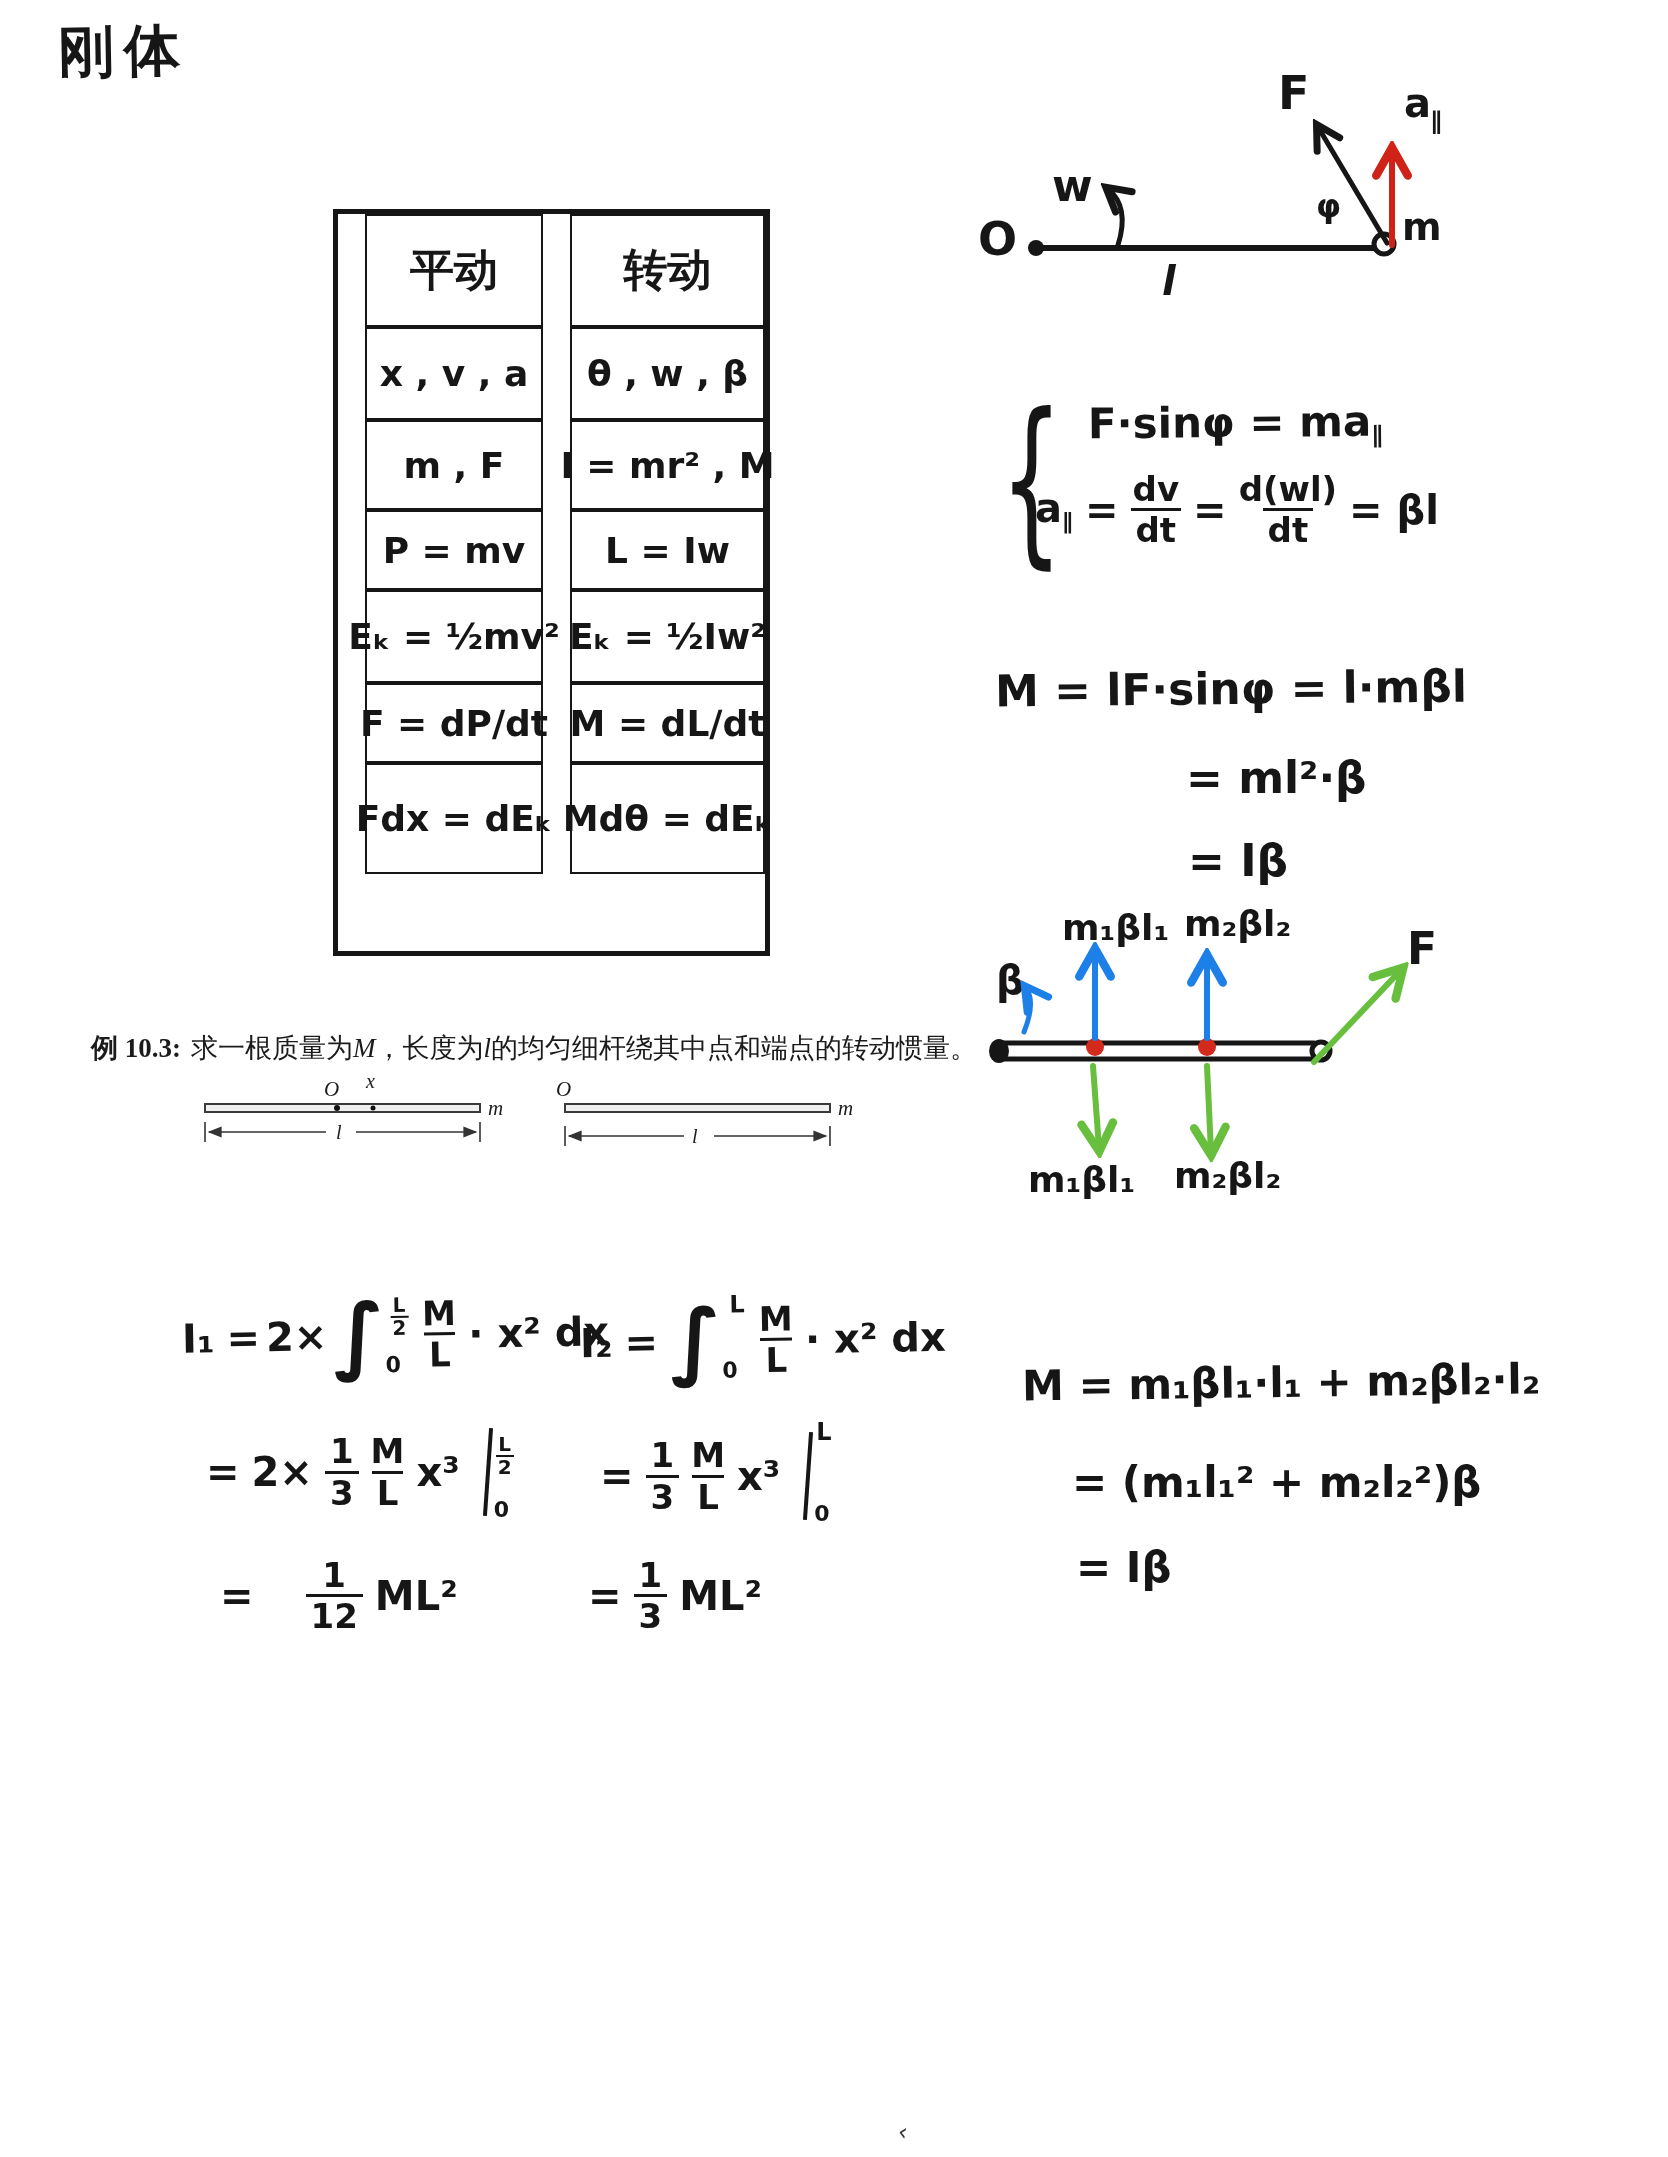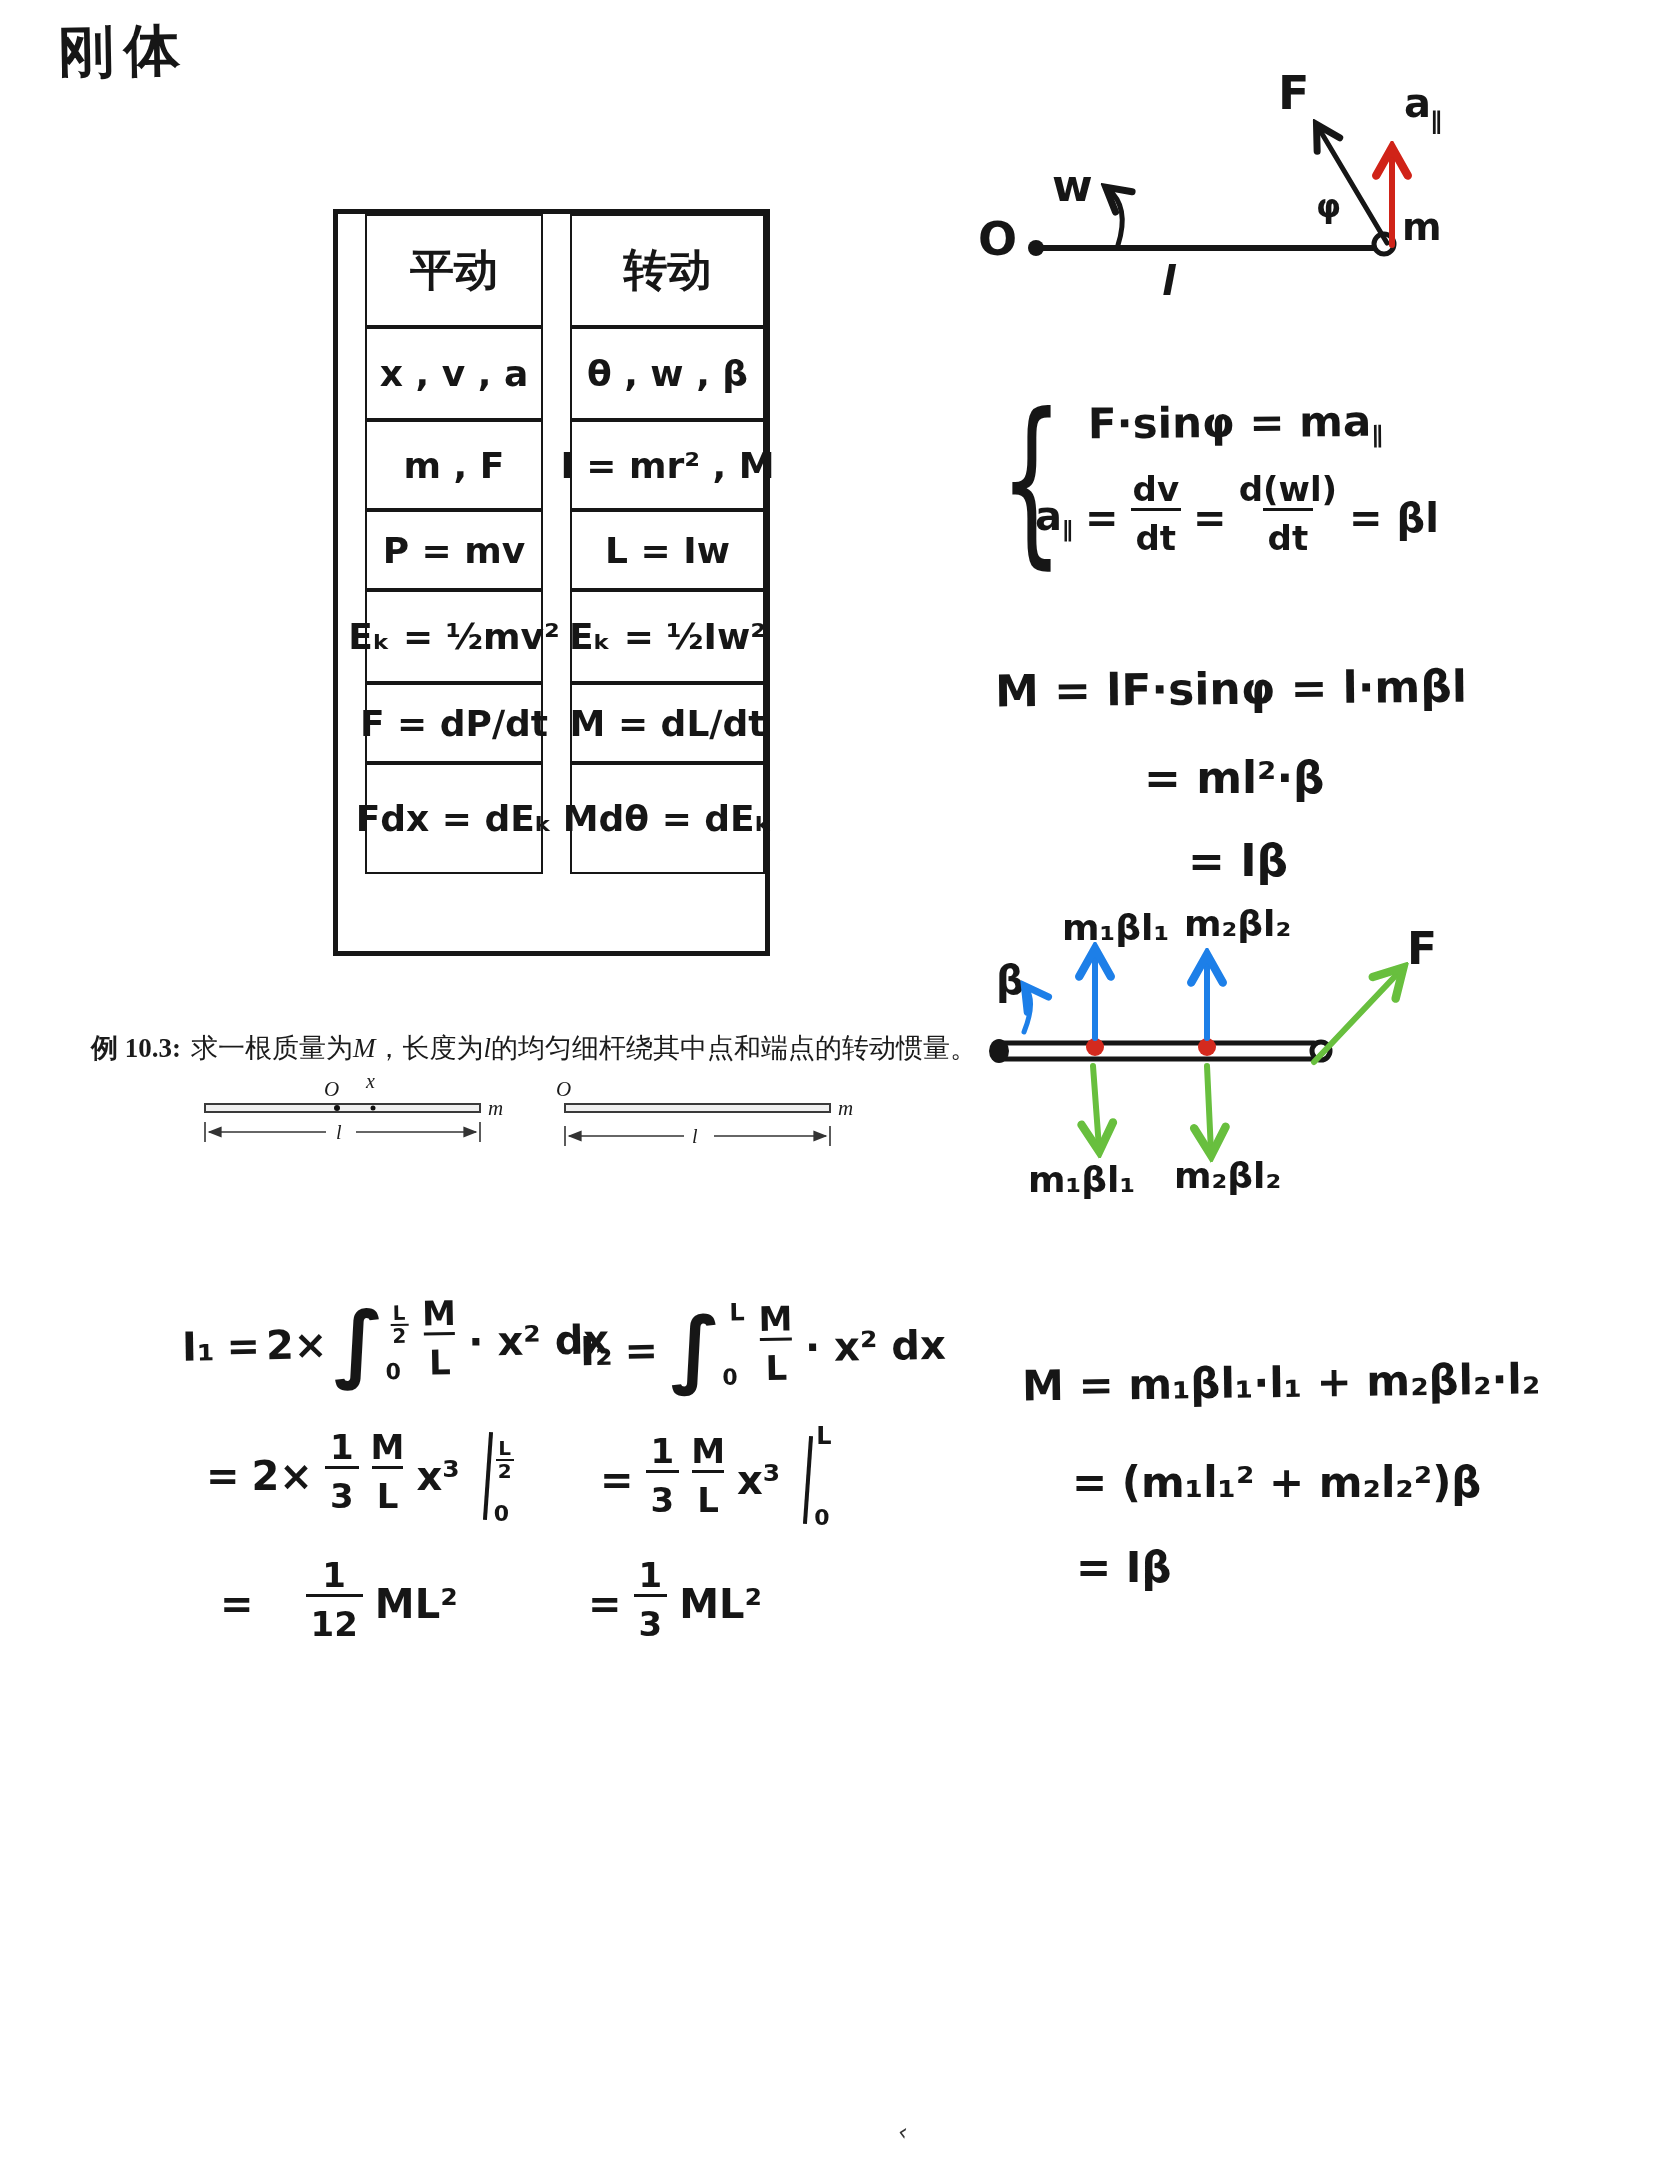--- a/index.html
+++ b/index.html
@@ -25,21 +25,21 @@
     border:2.5px solid #161616;display:flex;align-items:center;justify-content:center;
     font-size:36px;font-weight:bold;white-space:nowrap;margin-left:27px;
   }
   .cmp-table .head{font-size:44px;}
 
   
   .mrow{display:flex;align-items:center;gap:12px;font-size:40px;font-weight:bold;white-space:nowrap;}
   .big{font-size:44px;}
   .sub{font-size:0.55em;vertical-align:-0.3em;}
   .frac{display:inline-flex;flex-direction:column;align-items:center;line-height:1.12;font-size:34px;}
-  .frac .den{border-top:3px solid #161616;padding:8px 5px;}
+  .frac .den{border-top:3px solid #161616;padding:0 5px;}
   .mfrac{display:inline-flex;flex-direction:column;align-items:center;line-height:1.05;font-size:20px;font-weight:bold;}
   .mfrac .mden{border-top:2px solid #161616;padding:0 2px;}
 
   .int-wrap{position:relative;display:inline-block;margin-right:26px;}
   .int-glyph{font-size:84px;line-height:0.95;font-weight:bold;}
   .int-sup{position:absolute;top:-20px;right:-24px;}
   .int-sub{position:absolute;bottom:-2px;right:-16px;font-size:22px;}
 
   .eval{position:relative;display:inline-block;width:44px;height:88px;}
   .eval::before{content:"";position:absolute;left:14px;top:0;bottom:0;width:4px;background:#161616;transform:rotate(4deg);}
@@ -119,21 +119,21 @@
   </span>
   <span>=</span>
   <span class="frac">
     <span class="num">d(wl)</span>
     <span class="den">dt</span>
   </span>
   <span>= βl</span>
 </div>
 
 <div class="abs hw big nowrap" style="left:995px;top:663px;transform:rotate(-0.6deg)">M = lF·sinφ = l·mβl</div>
-<div class="abs hw big nowrap" style="left:1144px;top:752px">=  ml²·β</div>
+<div class="abs hw big nowrap" style="left:1186px;top:752px">=  ml²·β</div>
 <div class="abs hw big nowrap" style="left:1188px;top:835px">=  Iβ</div>
 
 <svg class="abs" style="left:980px;top:880px" width="520" height="350" viewBox="0 0 520 350">
   <defs>
     <marker id="mk-blue" viewBox="0 0 12 12" refX="9" refY="6" markerWidth="7" markerHeight="7" orient="auto-start-reverse">
       <path d="M2,1.5 L10,6 L2,10.5" fill="none" stroke="#1d7fe8" stroke-width="2.4" stroke-linecap="round"></path>
     </marker>
     <marker id="mk-green" viewBox="0 0 12 12" refX="9" refY="6" markerWidth="7" markerHeight="7" orient="auto-start-reverse">
       <path d="M2,1.5 L10,6 L2,10.5" fill="none" stroke="#68bf3e" stroke-width="2.4" stroke-linecap="round"></path>
     </marker>

